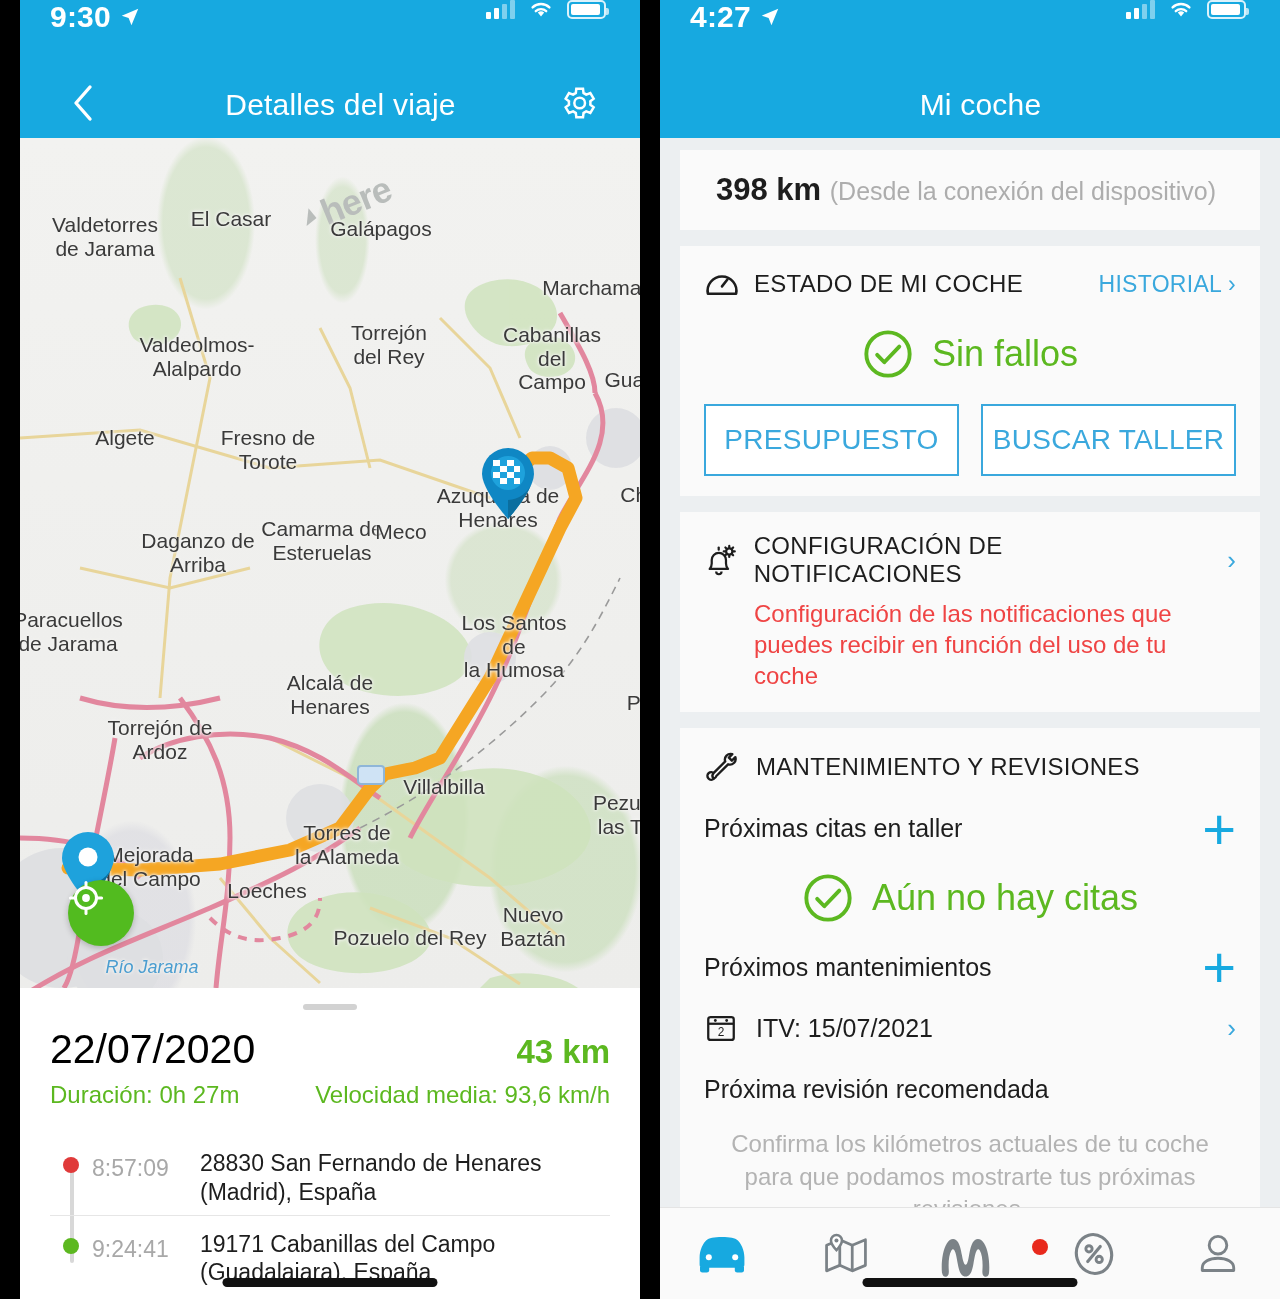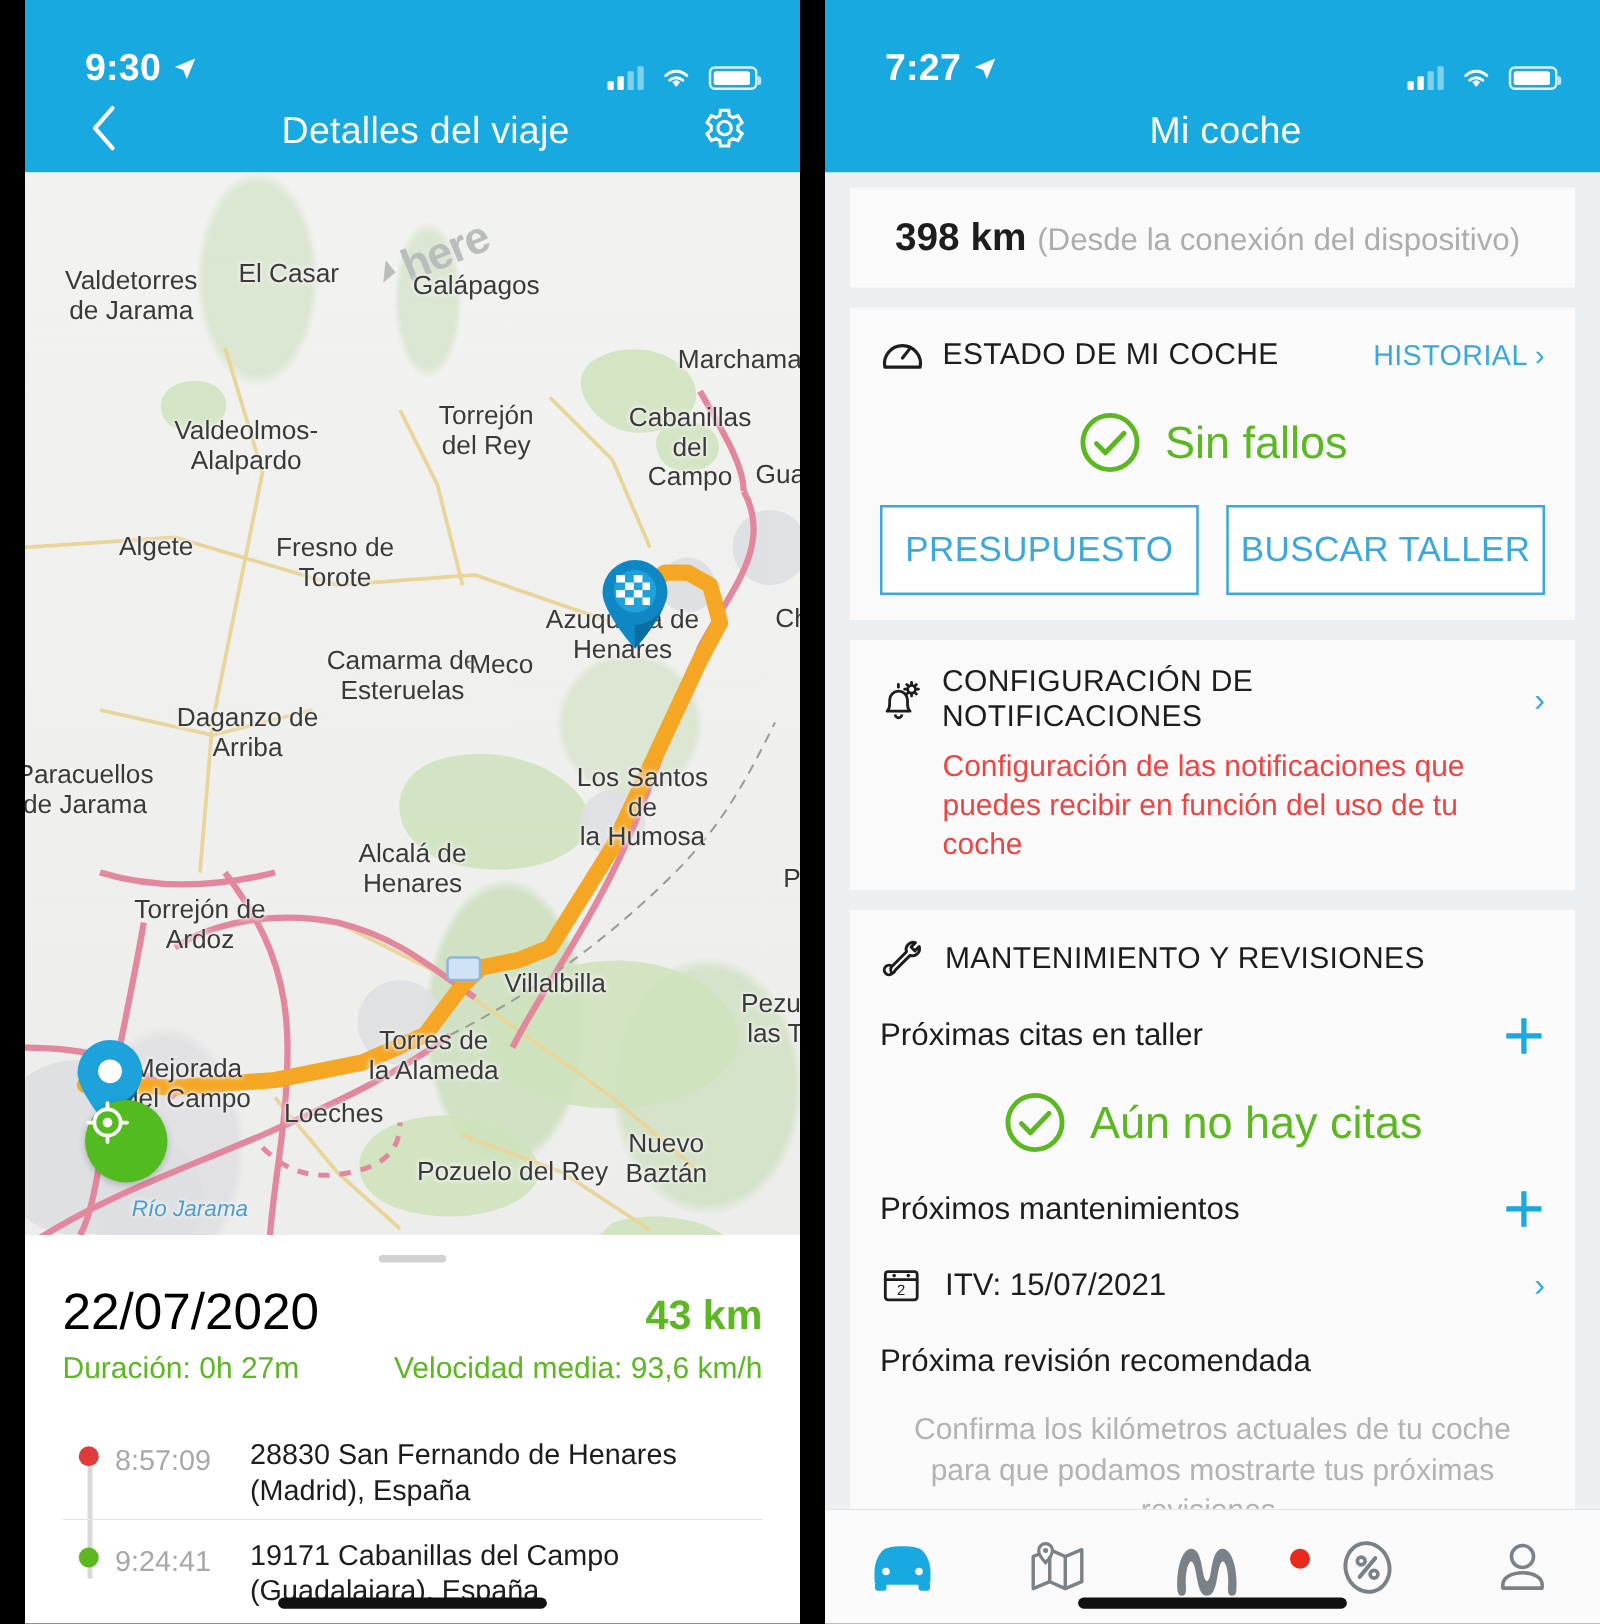--- a/index.html
+++ b/index.html
@@ -12,22 +12,22 @@
   .stage { position: relative; width: 1280px; height: 1299px; background:#000; }
 
   
   .phone { position: absolute; top: 0; height: 1299px; width: 620px; overflow: hidden; background:#fff; }
   .phone.left  { left: 20px; }
   .phone.right { left: 660px; }
 
   
   .statusbar {
     height: 72px; background: #17a9e0; color:#fff;
-    display:flex; align-items:flex-end; justify-content:space-between;
-    padding: 0 34px 0 48px;
+    display:flex; align-items:flex-start; justify-content:space-between;
+    padding: 0 34px 0 30px;
   }
   .sb-time { font-size: 30px; font-weight: 600; letter-spacing:.2px; display:flex; align-items:center; gap:8px;}
   .sb-right { display:flex; align-items:center; gap:13px; }
   .bars { display:flex; align-items:flex-end; gap:3px; height:19px;}
   .bars i { display:block; width:5px; background:#fff; border-radius:1px; }
   .bars i:nth-child(1){height:7px;} .bars i:nth-child(2){height:11px;}
   .bars i:nth-child(3){height:15px; opacity:.45;} .bars i:nth-child(4){height:19px; opacity:.45;}
   .batt { width:39px; height:19px; border:2px solid rgba(255,255,255,.85); border-radius:5px; position:relative; padding:2px;}
   .batt::after{content:"";position:absolute;right:-5px;top:6px;width:3px;height:7px;background:rgba(255,255,255,.7);border-radius:0 2px 2px 0;}
   .batt i{display:block;width:92%;height:100%;background:#fff;border-radius:2px;}
@@ -256,21 +256,21 @@
           <div class="mlabel" style="left: 616px; top: 242px;">Guada</div>
           <div class="mlabel" style="left: 105px; top: 300px;">Algete</div>
           <div class="mlabel" style="left: 248px; top: 312px;">Fresno de
 Torote</div>
           <div class="mlabel" style="left: 478px; top: 370px;">Azuqueca de
 Henares</div>
           <div class="mlabel" style="left: 616px; top: 357px;">Chi</div>
           <div class="mlabel" style="left: 302px; top: 403px;">Camarma de
 Esteruelas</div>
           <div class="mlabel" style="left: 381px; top: 394px;">Meco</div>
-          <div class="mlabel" style="left: 178px; top: 415px; margin-top: 33px;">Daganzo de
+          <div class="mlabel" style="left: 178px; top: 415px;">Daganzo de
 Arriba</div>
           <div class="mlabel" style="left: 48px; top: 494px;">Paracuellos
 de Jarama</div>
           <div class="mlabel" style="left: 494px; top: 508px;">Los Santos de
 la Humosa</div>
           <div class="mlabel" style="left: 310px; top: 557px;">Alcalá de
 Henares</div>
           <div class="mlabel" style="left: 140px; top: 602px;">Torrejón de
 Ardoz</div>
           <div class="mlabel" style="left: 616px; top: 565px;">Pi</div>
@@ -355,21 +355,21 @@
             <div class="stop-addr">19171 Cabanillas del Campo<br>(Guadalajara), España</div>
           </div>
         </div>
     </div>
   </div>
 
   <div class="phone right">
 
     <div class="statusbar">
       <div class="sb-time">
-        <span>7:27</span>
+        <span>4:27</span>
         <svg width="22" height="22" viewBox="0 0 24 24">
           <path d="M21 3 3 10.5l7.5 2.6L13.6 21z" fill="#fff"></path>
         </svg>
       </div>
       <div class="sb-right">
         <div class="bars">
             <i></i>
             <i></i>
             <i></i>
             <i></i>

